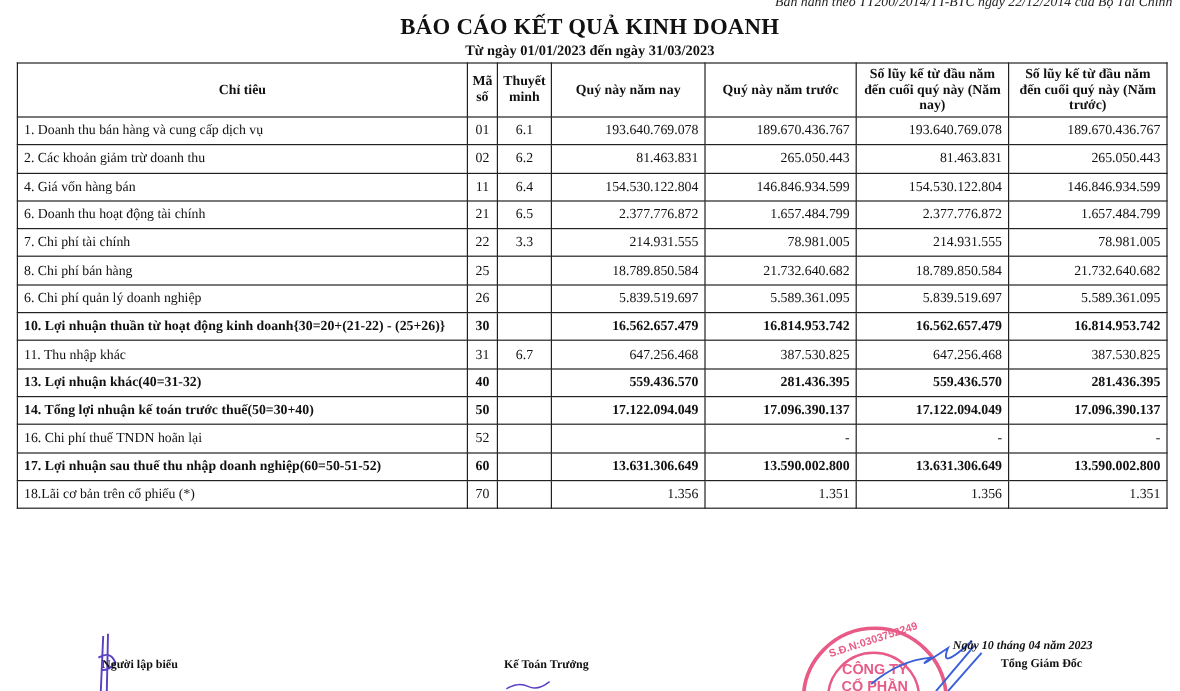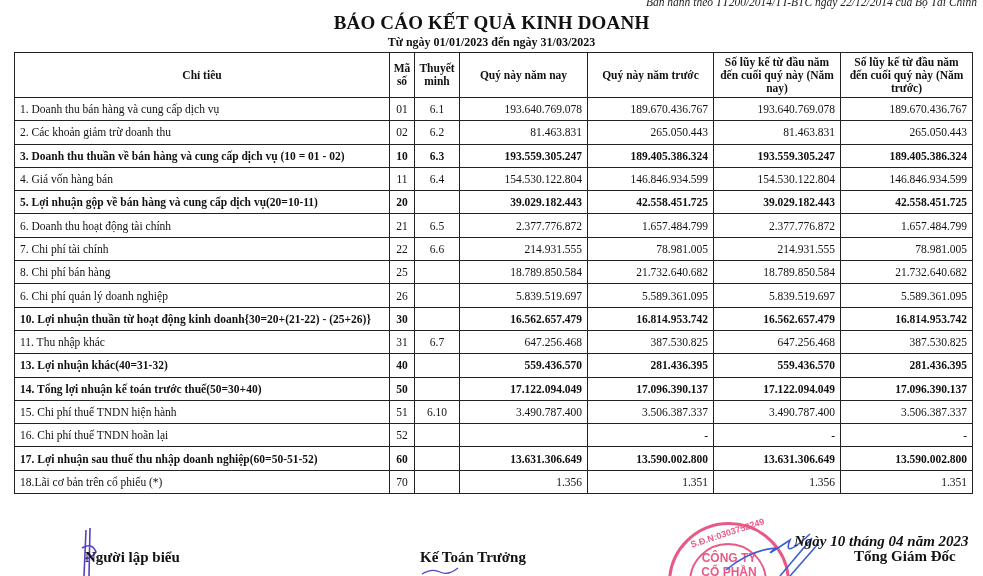--- a/index.html
+++ b/index.html
@@ -9,25 +9,25 @@
   .title { position:absolute; left:0; width:983px; top:12px; text-align:center; font-size:19px; font-weight:bold; letter-spacing:0.2px; }
   .subtitle { position:absolute; left:0; width:983px; top:35px; text-align:center; font-size:12px; font-weight:bold; }
   table.report { position:absolute; left:14px; top:52px; width:958px; border-collapse:collapse; table-layout:fixed; font-size:11.5px; }
   table.report th, table.report td { border:1.4px solid #222; padding:0 5px; overflow:hidden; white-space:nowrap; }
   table.report thead th { height:44px; font-weight:bold; text-align:center; white-space:normal; line-height:13px; font-size:11.5px; }
   table.report tbody td { height:22.3px; }
   td.name { text-align:left; padding-left:2px;margin-left:40px; }
   td.code, td.note { text-align:center; padding:0; }
   td.num { text-align:right; padding-right:7px; }
   tr.bold td { font-weight:bold; }
-  .footer { position:absolute; top:528px; font-size:15px; font-weight:bold; white-space:nowrap;padding-left:24px; }
+  .footer { position:absolute; top:528px; font-size:10px; font-weight:bold; white-space:nowrap;padding-left:24px; }
   .f-prep { left:61px; top:549px; }
   .f-acct { left:396px; top:549px; }
   .f-date { left:770px; top:533px; font-style:italic; }
-  .f-ceo { left:810px; top:548px;margin-left:20px; }
+  .f-ceo { left:810px; top:548px; }
   .stamp { position:absolute; left:668px; top:522px; width:116px; height:116px; border:3px solid #e0245e; border-radius:50%; opacity:0.75; }
   .stamp-inner { position:absolute; left:18px; top:18px; width:74px; height:74px; border:2px solid #e0245e; border-radius:50%; }
   .stamp-text { position:absolute; left:0; width:116px; top:26px; text-align:center; color:#e0245e; font-family:"Liberation Sans", sans-serif; font-size:12px; font-weight:bold; }
   .stamp-code { position:absolute; left:18px; top:3px; color:#e0245e; font-family:"Liberation Sans", sans-serif; font-size:9px; font-weight:bold; transform:rotate(-18deg); }
   .sig { position:absolute; }
 </style>
 </head>
 <body>
 
 <div class="decree">Ban hành theo TT200/2014/TT-BTC ngày 22/12/2014 của Bộ Tài Chính</div>
@@ -67,60 +67,42 @@
       </tr>
       <tr>
         <td class="name">2. Các khoản giảm trừ doanh thu</td>
         <td class="code">02</td>
         <td class="note">6.2</td>
         <td class="num">81.463.831</td>
         <td class="num">265.050.443</td>
         <td class="num">81.463.831</td>
         <td class="num">265.050.443</td>
       </tr>
-      <tr class="bold">
-        <td class="name">3. Doanh thu thuần về bán hàng và cung cấp dịch vụ (10 = 01 - 02)</td>
-        <td class="code">10</td>
-        <td class="note">6.3</td>
-        <td class="num">193.559.305.247</td>
-        <td class="num">189.405.386.324</td>
-        <td class="num">193.559.305.247</td>
-        <td class="num">189.405.386.324</td>
-      </tr>
       <tr>
         <td class="name">4. Giá vốn hàng bán</td>
         <td class="code">11</td>
         <td class="note">6.4</td>
         <td class="num">154.530.122.804</td>
         <td class="num">146.846.934.599</td>
         <td class="num">154.530.122.804</td>
         <td class="num">146.846.934.599</td>
       </tr>
-      <tr class="bold">
-        <td class="name">5. Lợi nhuận gộp về bán hàng và cung cấp dịch vụ(20=10-11)</td>
-        <td class="code">20</td>
-        <td class="note"></td>
-        <td class="num">39.029.182.443</td>
-        <td class="num">42.558.451.725</td>
-        <td class="num">39.029.182.443</td>
-        <td class="num">42.558.451.725</td>
-      </tr>
       <tr>
         <td class="name">6. Doanh thu hoạt động tài chính</td>
         <td class="code">21</td>
         <td class="note">6.5</td>
         <td class="num">2.377.776.872</td>
         <td class="num">1.657.484.799</td>
         <td class="num">2.377.776.872</td>
         <td class="num">1.657.484.799</td>
       </tr>
       <tr>
         <td class="name">7. Chi phí tài chính</td>
         <td class="code">22</td>
-        <td class="note">6.6</td>
+        <td class="note">3.3</td>
         <td class="num">214.931.555</td>
         <td class="num">78.981.005</td>
         <td class="num">214.931.555</td>
         <td class="num">78.981.005</td>
       </tr>
       <tr>
         <td class="name">8. Chi phí bán hàng</td>
         <td class="code">25</td>
         <td class="note"></td>
         <td class="num">18.789.850.584</td>
@@ -165,29 +147,20 @@
         <td class="num">281.436.395</td>
       </tr>
       <tr class="bold">
         <td class="name">14. Tổng lợi nhuận kế toán trước thuế(50=30+40)</td>
         <td class="code">50</td>
         <td class="note"></td>
         <td class="num">17.122.094.049</td>
         <td class="num">17.096.390.137</td>
         <td class="num">17.122.094.049</td>
         <td class="num">17.096.390.137</td>
-      </tr>
-      <tr>
-        <td class="name">15. Chi phí thuế TNDN hiện hành</td>
-        <td class="code">51</td>
-        <td class="note">6.10</td>
-        <td class="num">3.490.787.400</td>
-        <td class="num">3.506.387.337</td>
-        <td class="num">3.490.787.400</td>
-        <td class="num">3.506.387.337</td>
       </tr>
       <tr>
         <td class="name">16. Chi phí thuế TNDN hoãn lại</td>
         <td class="code">52</td>
         <td class="note"></td>
         <td class="num"></td>
         <td class="num">-</td>
         <td class="num">-</td>
         <td class="num">-</td>
       </tr>

